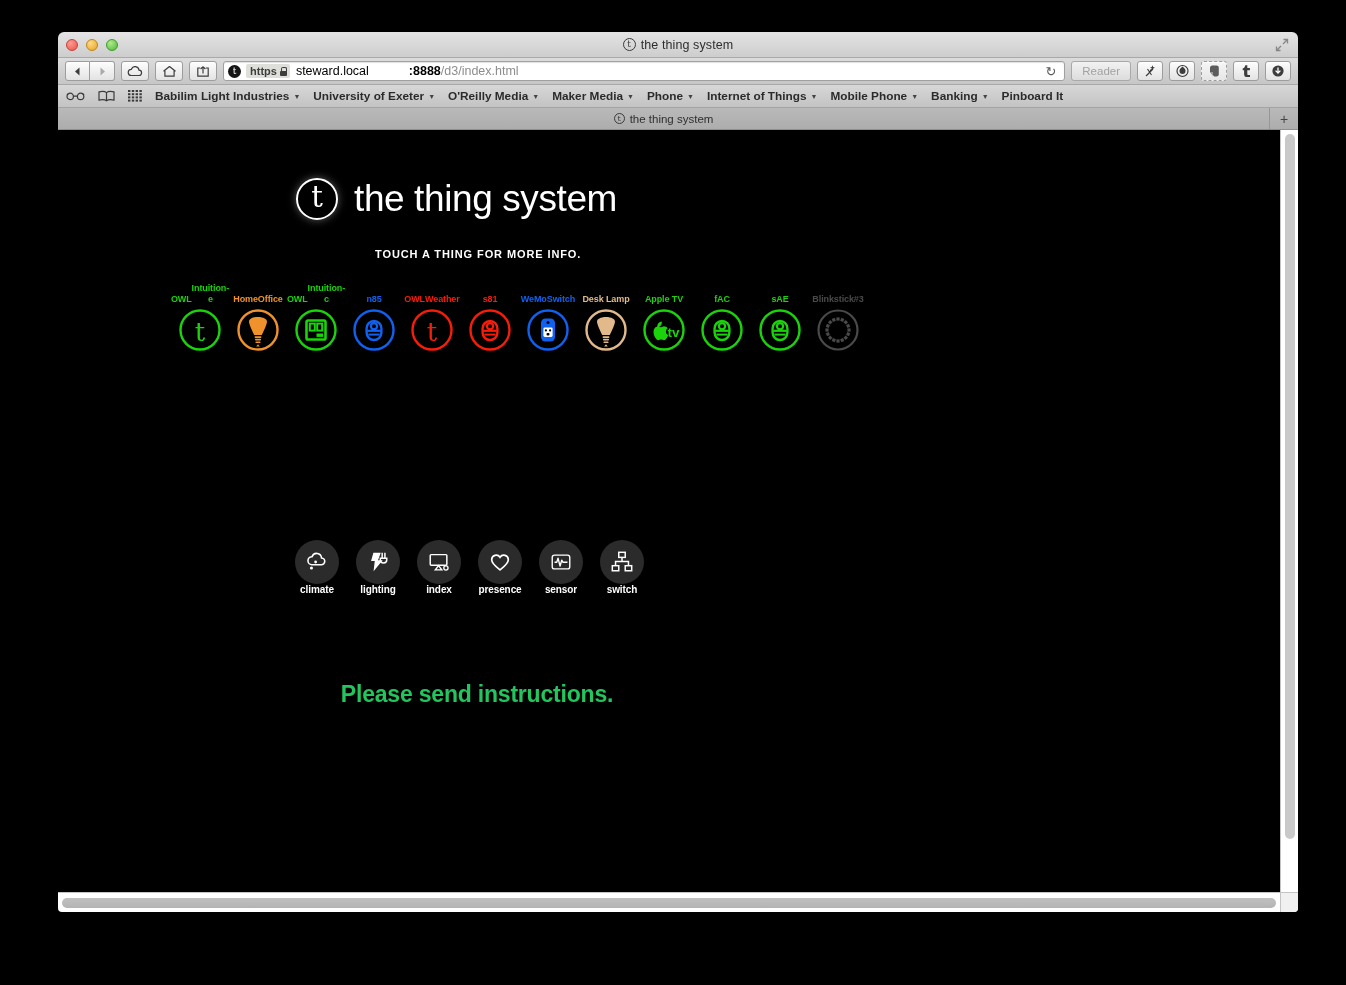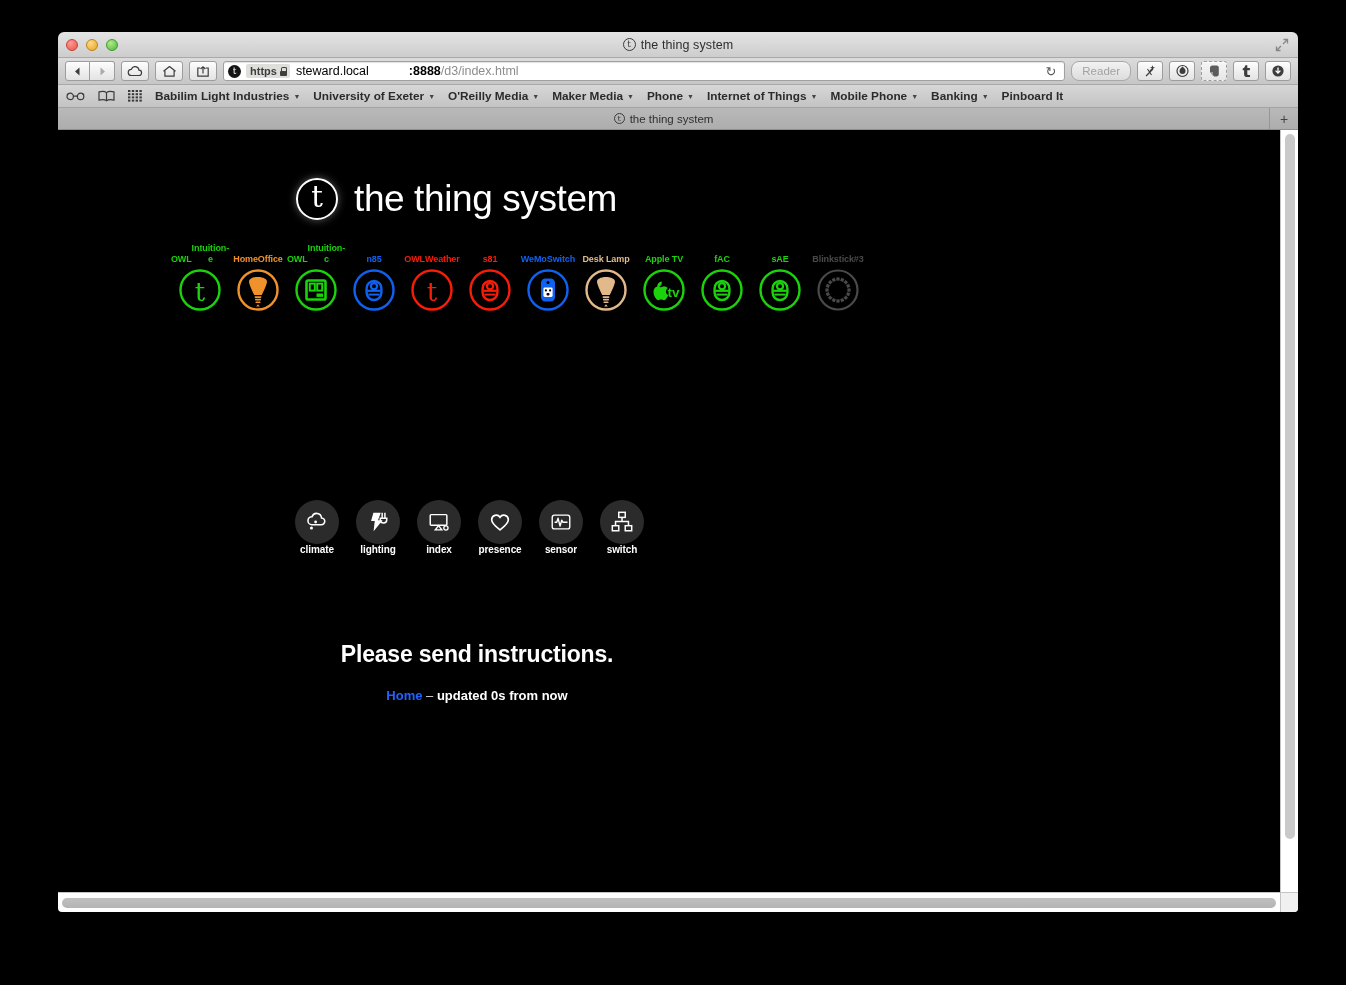--- a/index.html
+++ b/index.html
@@ -104,21 +104,21 @@
   .url-text { font-size: 12.5px; color: #000; white-space: nowrap; }
   .url-text .dim { color: #8d8d8d; }
   .url-text .bold { font-weight: bold; margin-left: 40px; }
   .reload {
     margin-left: auto; color: #5a5a5a; font-size: 13px;
     flex: 0 0 auto; padding: 0 4px;
   }
   .reader-btn {
     height: 20px; padding: 0 10px;
     background: linear-gradient(#f2f2f2, #dcdcdc);
-    border: 1px solid #a9a9a9; border-radius: 8px;
+    border: 1px solid #a9a9a9; border-radius: 3px;
     font-size: 11.5px; color: #a2a2a2;
     display: inline-flex; align-items: center;
   }
   .ext-btn { width: 26px; }
   .ext-dashed { border-style: dashed; background: linear-gradient(#f6f6f6,#e6e6e6); }
 
   
   .bookmarks {
     height: 23px;
     background: linear-gradient(#d7d7d7, #c3c3c3);
@@ -216,21 +216,21 @@
     display: flex; align-items: center; justify-content: center;
   }
   .cat-label {
     color: #fff; font-size: 10px; font-weight: bold;
     letter-spacing: -0.1px; white-space: nowrap;
   }
 
   
   .status { margin-top: 86px; text-align: center; padding-right: 384px; }
   .st-1 { color: #f2f2f2; font-size: 23px; font-weight: bold; letter-spacing: -0.2px; }
-  .st-2 { color: #ffffff; font-size: 23px; font-weight: bold; letter-spacing: -0.2px; margin-top: 2px; }
+  .st-2 { color: #22c55e; font-size: 23px; font-weight: bold; letter-spacing: -0.2px; margin-top: 2px; }
   .st-3 { margin-top: 20px; font-size: 13px; font-weight: bold; color: #fff; }
   .st-3 .home { color: #1f63ff; }
   .st-3 .dash { color: #dcdcdc; font-weight: normal; }
 
   
   .vscroll {
     position: absolute; right: 0; top: 0; bottom: 20px; width: 18px;
     background: #fff; border-left: 1px solid #c4c4c4;
   }
   .vthumb {
@@ -427,20 +427,21 @@
   </div>
 
   <div class="page">
     <div class="page-inner">
 
       <div class="logo-row">
         <div class="logo-mark">t</div>
         <div class="logo-text">the thing system</div>
       </div>
 
+      <div class="touch-hint">TOUCH A THING FOR MORE INFO.</div>
 
       <div class="things" id="things-row">
           <div class="thing">
             <div class="thing-label" style="color: rgb(27, 211, 11);">
               <span>OWL</span>
               <br>
               <span>Intuition-e</span>
             </div>
             <div class="thing-icon"><svg xmlns="http://www.w3.org/2000/svg" viewBox="0 0 44 44">
                 <circle cx="22" cy="22" r="19.5" fill="none" stroke="#1BD30B" stroke-width="2.4"></circle>
@@ -658,23 +659,20 @@
                 <rect x="16.5" y="17" width="7" height="5.5" fill="none" stroke="#fff" stroke-width="1.6"></rect>
                 <path d="M13 8v4.5M6 17v-4.5h14V17" fill="none" stroke="#fff" stroke-width="1.6"></path>
               </svg>
             </div>
             <div class="cat-label">switch</div>
           </div>
         </div>
 
       <div class="status">
         <div class="st-2">Please send instructions.</div>
-        <div class="st-3">
-          <span class="home">Home</span><span class="dash"> – </span><span>updated 0s from now</span>
-        </div>
       </div>
 
     </div>
 
     <div class="vscroll">
       <div class="vthumb"></div>
     </div>
     <div class="hscroll">
       <div class="hthumb"></div>
     </div>

